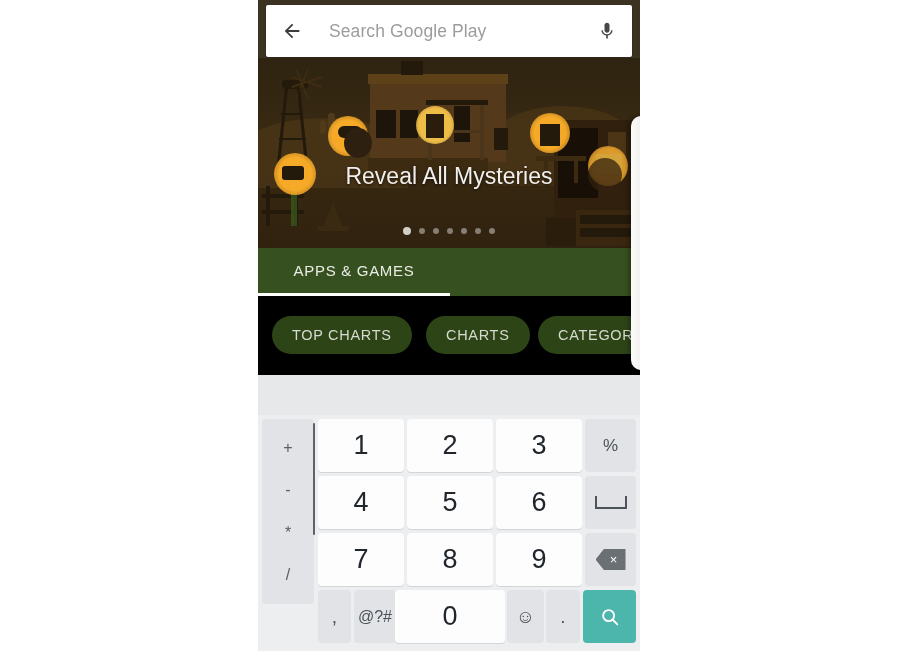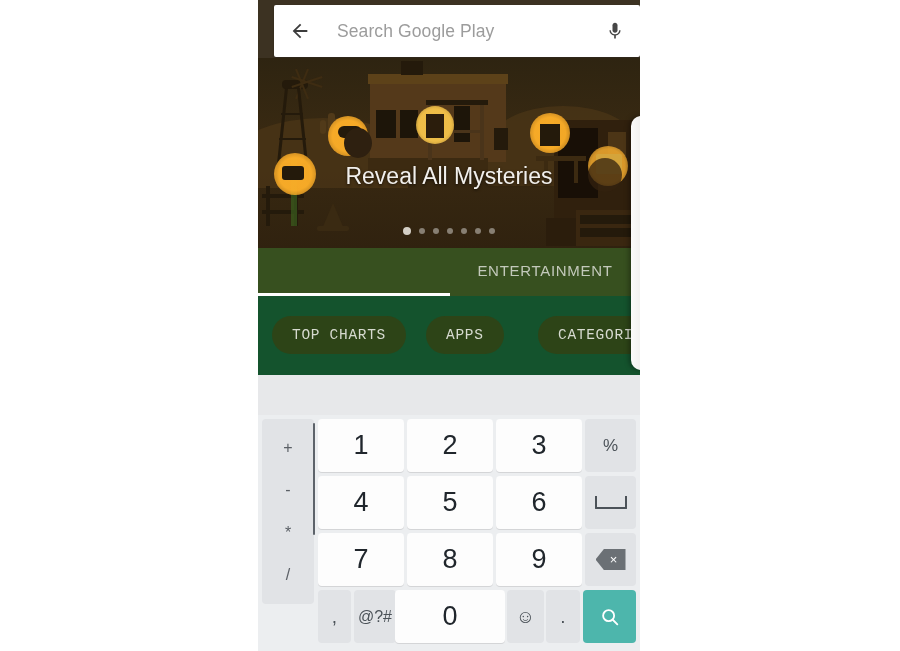--- a/index.html
+++ b/index.html
@@ -33,21 +33,20 @@
     width: 382px; height: 62px;
     background: #3c3222;
   }
   .searchbar {
     position: absolute;
     left: 8px; top: 5px;
     width: 366px; height: 52px;
     background: #ffffff;
     border-radius: 2px;
     box-shadow: 0 1px 2px rgba(0,0,0,.28);
-    margin-left: 8px;
   }
   .back-btn {
     position: absolute;
     left: 10px; top: 10px;
     width: 32px; height: 32px;
     display: flex; align-items: center; justify-content: center;
     cursor: pointer;
   }
   .search-input {
     position: absolute;
@@ -144,23 +143,22 @@
     left: 0; top: 45px;
     width: 192px; height: 3px;
     background: #ffffff;
   }
 
   
   .chipbar {
     position: absolute;
     left: 0; top: 296px;
     width: 382px; height: 79px;
-    background: #14532d;
+    background: #000000;
     overflow: hidden;
-    font-family: Liberation Mono, monospace;
   }
   .chip {
     position: absolute;
     top: 20px; height: 38px;
     border-radius: 19px;
     background: #2d4417;
     display: flex; align-items: center; justify-content: center;
     color: #d6dacf;
     font-size: 14.5px;
     letter-spacing: .7px;
@@ -346,27 +344,27 @@
       <span class="dot"></span>
       <span class="dot"></span>
       <span class="dot"></span>
       <span class="dot"></span>
       <span class="dot"></span>
       <span class="dot"></span>
     </div>
   </div>
 
   <div class="tabs">
-    <div class="tab" style="left:192px;width:190px;">ENTERTAINMENT</div>
+    <div class="tab active" style="left:0;width:192px;">APPS &amp; GAMES</div>
     <div class="tab-underline"></div>
   </div>
 
   <div class="chipbar">
     <div class="chip" style="left:14px;">TOP CHARTS</div>
-    <div class="chip" style="left:168px;">APPS</div>
+    <div class="chip" style="left:168px;">CHARTS</div>
     <div class="chip" style="left:280px;">CATEGORIES</div>
   </div>
 
   <div class="suggest"></div>
 
   <div class="kb">
 
     <div class="key ops" style="left:4px;top:4px;width:52px;height:169px;">
       <span>+</span>
       <span>-</span>

